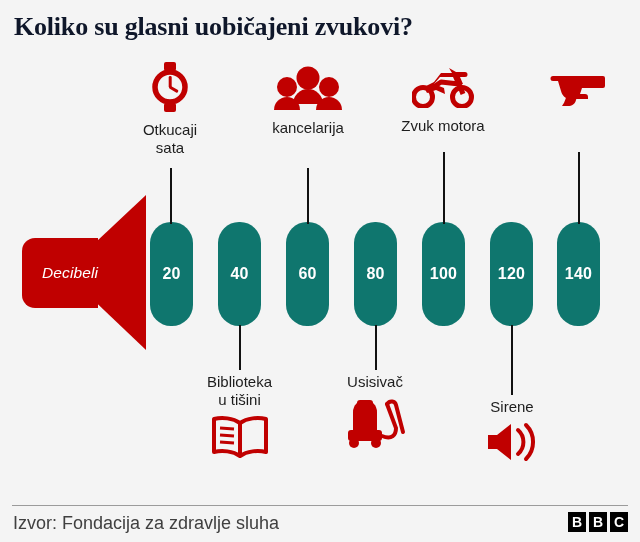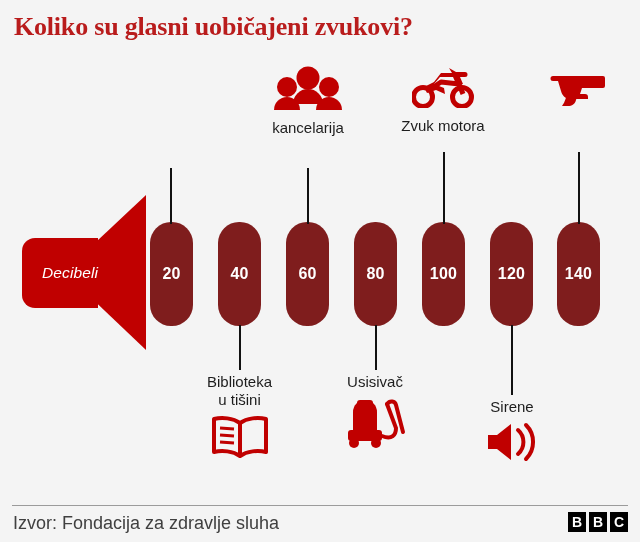--- a/index.html
+++ b/index.html
@@ -24,21 +24,21 @@
   
   .title {
     position: absolute;
     left: 14px;
     top: 12px;
     width: 610px;
     font-family: "Liberation Serif", "DejaVu Serif", serif;
     font-size: 26px;
     font-weight: 700;
     letter-spacing: -0.2px;
-    color: #b91c1c;
+    color: #0f172a;
     line-height: 30px;
   }
 
   
   .speaker {
     position: absolute;
     left: 16px;
     top: 195px;
     width: 130px;
     height: 155px;
@@ -77,21 +77,21 @@
     font-size: 15.5px;
     letter-spacing: 0.1px;
   }
 
   
   .bar {
     position: absolute;
     top: 222px;
     width: 43px;
     height: 104px;
-    background: #7f1d1d;
+    background: #0f766e;
     border-radius: 21px;
     display: flex;
     align-items: center;
     justify-content: center;
   }
   .bar-value {
     color: #ffffff;
     font-size: 16px;
     font-weight: 700;
     letter-spacing: 0.2px;
@@ -191,20 +191,33 @@
   </div>
 
   <div class="connector" style="left:170px; top:168px; height:56px"></div>
   <div class="connector" style="left:239px; top:325px; height:45px"></div>
   <div class="connector" style="left:307px; top:168px; height:56px"></div>
   <div class="connector" style="left:375px; top:325px; height:45px"></div>
   <div class="connector" style="left:443px; top:152px; height:72px"></div>
   <div class="connector" style="left:511px; top:325px; height:70px"></div>
   <div class="connector" style="left:578px; top:152px; height:72px"></div>
 
+  <div class="callout above" style="left:120px; top:62px; width:100px">
+    <span class="callout-icon">
+      <svg width="42" height="50" viewBox="0 0 42 50" aria-hidden="true">
+        <rect x="15" y="0" width="12" height="9" rx="2" fill="#c00000"></rect>
+        <rect x="15" y="41" width="12" height="9" rx="2" fill="#c00000"></rect>
+        <circle cx="21" cy="25" r="15" fill="none" stroke="#c00000" stroke-width="5.5"></circle>
+        <rect x="19.7" y="14" width="3" height="12" rx="1.4" fill="#c00000"></rect>
+        <rect x="20.4" y="23.7" width="10" height="3" rx="1.4" fill="#c00000" transform="rotate(30 21 25)"></rect>
+      </svg>
+    </span>
+    <div>Otkucaji</div>
+    <div>sata</div>
+  </div>
 
   <div class="callout above" style="left:252px; top:66px; width:112px">
     <span class="callout-icon">
       <svg width="70" height="44" viewBox="0 0 70 44" aria-hidden="true">
         <circle cx="14" cy="21" r="10" fill="#c00000"></circle>
         <path d="M1 44a13 13 0 0 1 26 0z" fill="#c00000"></path>
         <circle cx="56" cy="21" r="10" fill="#c00000"></circle>
         <path d="M43 44a13 13 0 0 1 26 0z" fill="#c00000"></path>
         <circle cx="35" cy="12" r="11.5" fill="#c00000"></circle>
         <path d="M20 38a15 15 0 0 1 30 0z" fill="#c00000"></path>

